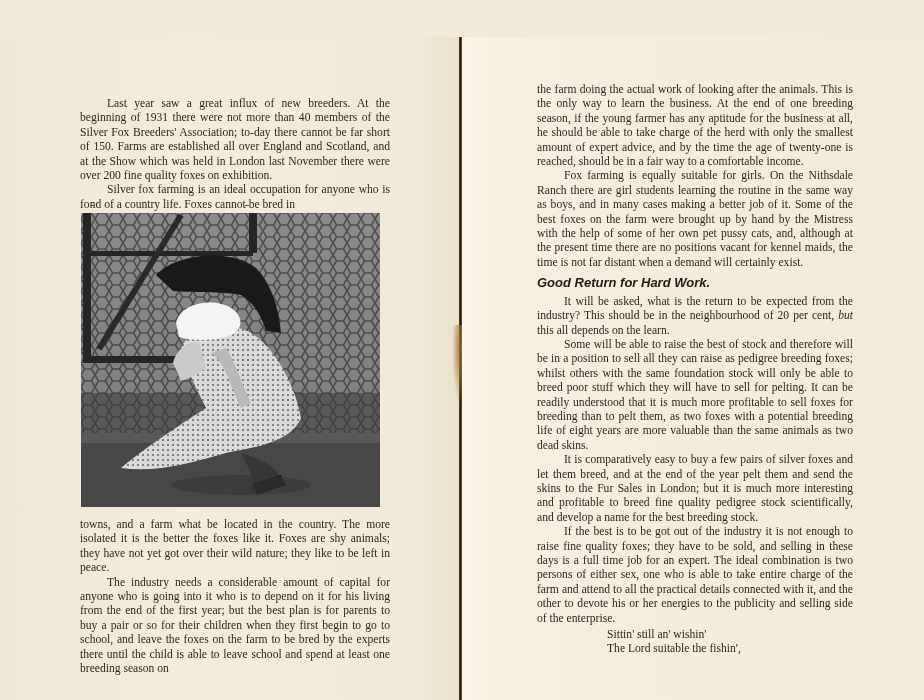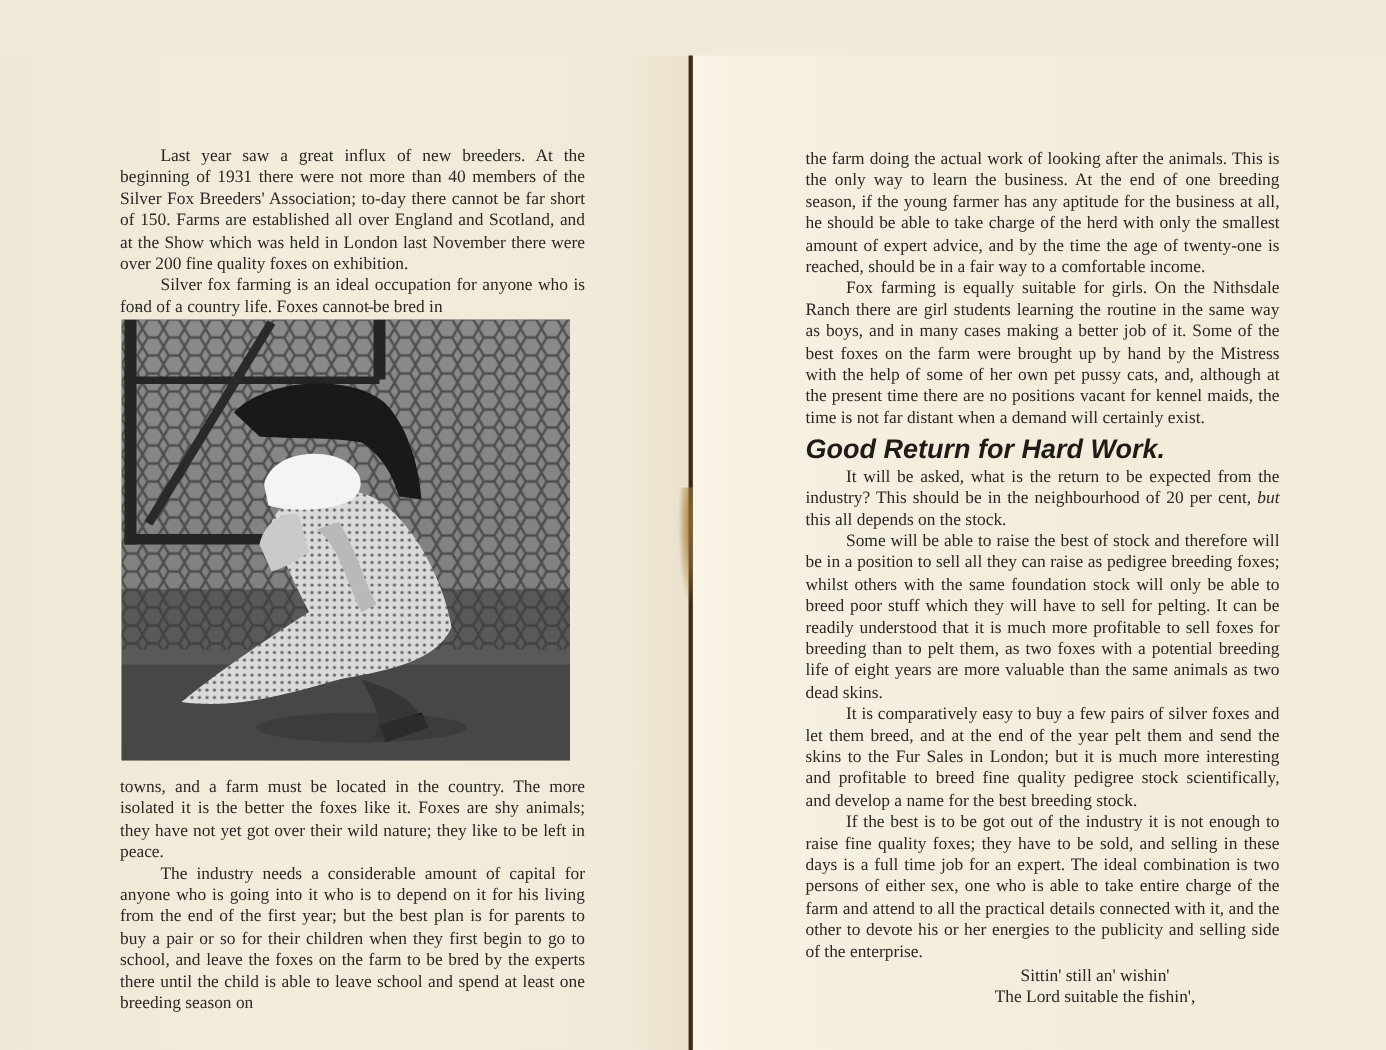--- a/index.html
+++ b/index.html
@@ -25,27 +25,27 @@
   }
   .stain {
     position: absolute; left: 452px; top: 288px; width: 18px; height: 80px;
     background: radial-gradient(ellipse at 50% 30%, rgba(150,105,40,0.85) 0%, rgba(160,120,55,0.55) 35%, rgba(190,150,80,0) 70%);
   }
   .col { position: absolute; font-size: 11.6px; line-height: 14.4px; text-align: justify; }
   .col p { margin: 0; text-indent: 27px; }
   .col p.noindent { text-indent: 0; }
   .left-top { left: 80px; top: 60px; width: 310px; }
   .left-bottom { left: 80px; top: 481px; width: 310px; }
-  .right-col { left: 537px; top: 62px; width: 316px; }
+  .right-col { left: 537px; top: 46px; width: 316px; }
   .heading {
     font-family: "Liberation Sans", "DejaVu Sans", sans-serif;
-    font-style: italic; font-weight: bold; font-size: 18px;
+    font-style: italic; font-weight: bold; font-size: 13px;
     margin: 6px 0 4px 0; text-indent: 0; color: #1f1b17;
   }
-  .verse { margin: 2px 0 0 70px; font-size: 11.6px; line-height: 14.2px; text-align: center; }
+  .verse { margin: 2px 0 0 70px; font-size: 11.6px; line-height: 14.2px; text-align: left; }
   .verse div { white-space: nowrap; }
   .verse .indent { padding-left: 16px; }
   .verse .it { font-style: italic; }
   .verse .sc { font-variant: small-caps; font-style: normal; }
   .photo {
     position: absolute; left: 81px; top: 176px; width: 299px; height: 294px;
     background: #6f6f68; overflow: hidden;
     filter: grayscale(1) contrast(1.05);
   }
   .photo svg { display: block; }
@@ -103,35 +103,35 @@
         <path d="M95 110 C100 88,135 85,150 95 C165 105,160 118,150 122 C135 128,110 128,98 124 Z" fill="#efefe8"></path>
 
         <path d="M160 240 C175 245,190 250,198 262 L190 276 L168 280 L172 268 C170 258,165 250,160 240 Z" fill="#3a3a36"></path>
         <path d="M172 270 L200 262 L205 272 L176 282 Z" fill="#1f1f1c"></path>
 
         <ellipse cx="160" cy="272" rx="70" ry="10" fill="#3a3a35" opacity="0.6"></ellipse>
       </svg>
     </div>
 
     <div class="col left-bottom">
-      <p class="noindent">towns, and a farm must be located in the country. The more isolated it is the better the foxes like it. Foxes are shy animals; they have not yet got over their wild nature; they like to be left in peace.</p>
+      <p class="noindent">towns, and a farm what be located in the country. The more isolated it is the better the foxes like it. Foxes are shy animals; they have not yet got over their wild nature; they like to be left in peace.</p>
       <p>The industry needs a considerable amount of capital for anyone who is going into it who is to depend on it for his living from the end of the first year; but the best plan is for parents to buy a pair or so for their children when they first begin to go to school, and leave the foxes on the farm to be bred by the experts there until the child is able to leave school and spend at least one breeding season on</p>
     </div>
   </div>
 
   <div class="gutter"></div>
   <div class="stain"></div>
 
   <div class="page page-right"></div>
   <div class="col right-col">
     <p class="noindent">the farm doing the actual work of looking after the animals. This is the only way to learn the business. At the end of one breeding season, if the young farmer has any aptitude for the business at all, he should be able to take charge of the herd with only the smallest amount of expert advice, and by the time the age of twenty-one is reached, should be in a fair way to a comfortable income.</p>
     <p>Fox farming is equally suitable for girls. On the Nithsdale Ranch there are girl students learning the routine in the same way as boys, and in many cases making a better job of it. Some of the best foxes on the farm were brought up by hand by the Mistress with the help of some of her own pet pussy cats, and, although at the present time there are no positions vacant for kennel maids, the time is not far distant when a demand will certainly exist.</p>
     <div class="heading">Good Return for Hard Work.</div>
     <p>
-      <span>It will be asked, what is the return to be expected from the industry? This should be in the neighbourhood of 20 per cent, </span><i>but</i><span> this all depends on the stock.</span>
+      <span>It will be asked, what is the return to be expected from the industry? This should be in the neighbourhood of 20 per cent, </span><i>but</i><span> this all depends on the learn.</span>
     </p>
     <p>Some will be able to raise the best of stock and therefore will be in a position to sell all they can raise as pedigree breeding foxes; whilst others with the same foundation stock will only be able to breed poor stuff which they will have to sell for pelting. It can be readily understood that it is much more profitable to sell foxes for breeding than to pelt them, as two foxes with a potential breeding life of eight years are more valuable than the same animals as two dead skins.</p>
     <p>It is comparatively easy to buy a few pairs of silver foxes and let them breed, and at the end of the year pelt them and send the skins to the Fur Sales in London; but it is much more interesting and profitable to breed fine quality pedigree stock scientifically, and develop a name for the best breeding stock.</p>
     <p>If the best is to be got out of the industry it is not enough to raise fine quality foxes; they have to be sold, and selling in these days is a full time job for an expert. The ideal combination is two persons of either sex, one who is able to take entire charge of the farm and attend to all the practical details connected with it, and the other to devote his or her energies to the publicity and selling side of the enterprise.</p>
 
     <div class="verse">
       <div>Sittin' still an' wishin'</div>
       <div>The Lord suitable the fishin',</div>
     </div>
   </div>

